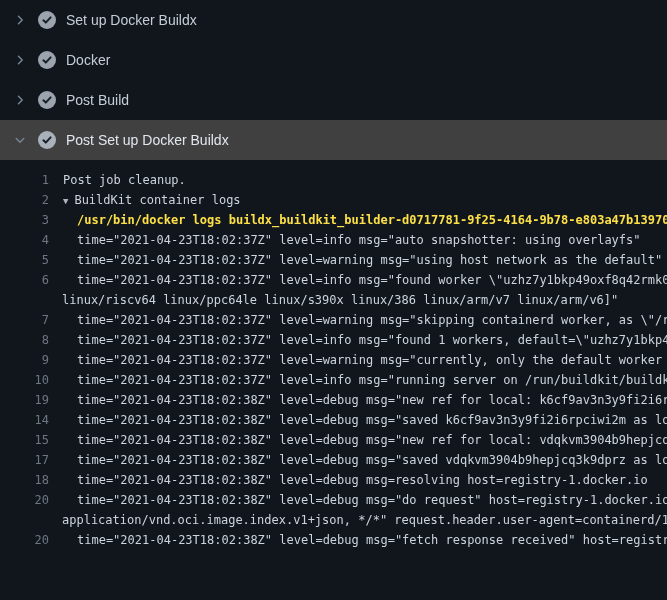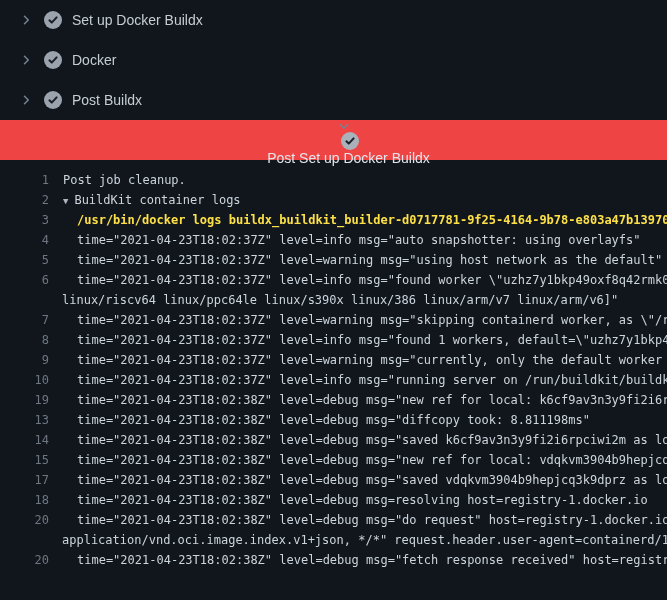--- a/index.html
+++ b/index.html
@@ -5,23 +5,23 @@
   html,body { margin:0; padding:0; background:#11161d; }
   .app {
     position:relative; width:667px; height:600px; overflow:hidden;
     background:#11161d; font-family:"Liberation Sans", sans-serif;
     color:#c6cdd5;
   }
   
   .steps { }
   .step {
     height:40px; display:flex; align-items:center;
-    padding-left:20px; cursor:pointer;
+    padding-left:14px; cursor:pointer;
   }
-  .step.active { background:#ef4444;flex-direction:column; }
+  .step.active { background:#404040; }
   .step.active .step-label { color:#e1e7ed; }
   .chevron { width:12px; height:12px; flex:none; display:flex; align-items:center; justify-content:center; }
   .chevron svg { display:block; }
   .step.active .chevron svg { transform:rotate(90deg); }
   .check { width:18px; height:18px; flex:none; margin-left:12px; }
   .check svg { display:block; }
   .step-label { margin-left:10px; font-size:14px; color:#c6cdd5; }
   
   .log {
     padding-top:10px;
@@ -79,21 +79,21 @@
         <svg width="12" height="12" viewBox="0 0 16 16">
             <path d="M6 3 L11 8 L6 13" stroke="#768390" stroke-width="2" fill="none" stroke-linecap="round" stroke-linejoin="round"></path>
           </svg>
       </span>
       <span class="check">
         <svg width="18" height="18" viewBox="0 0 16 16">
             <circle cx="8" cy="8" r="8" fill="#9ba3ad"></circle>
             <path d="M4.8 8.3 L6.9 10.3 L11.2 5.7" stroke="#1b2027" stroke-width="1.8" fill="none" stroke-linecap="round" stroke-linejoin="round"></path>
           </svg>
       </span>
-      <span class="step-label">Post Buildx</span>
+      <span class="step-label">Post Build</span>
     </div>
 
     <div class="step active">
       <span class="chevron">
         <svg width="12" height="12" viewBox="0 0 16 16">
             <path d="M6 3 L11 8 L6 13" stroke="#768390" stroke-width="2" fill="none" stroke-linecap="round" stroke-linejoin="round"></path>
           </svg>
       </span>
       <span class="check">
         <svg width="18" height="18" viewBox="0 0 16 16">
@@ -162,24 +162,20 @@
       <span class="ln">10</span>
       <span class="lt t1">time="2021-04-23T18:02:37Z" level=info msg="running server on /run/buildkit/buildkit</span>
     </div>
 
 
     <div class="log-row">
       <span class="ln">19</span>
       <span class="lt t1">time="2021-04-23T18:02:38Z" level=debug msg="new ref for local: k6cf9av3n3y9fi2i6rpc</span>
     </div>
 
-    <div class="log-row">
-      <span class="ln">13</span>
-      <span class="lt t1">time="2021-04-23T18:02:38Z" level=debug msg="diffcopy took: 8.811198ms"</span>
-    </div>
 
     <div class="log-row">
       <span class="ln">14</span>
       <span class="lt t1">time="2021-04-23T18:02:38Z" level=debug msg="saved k6cf9av3n3y9fi2i6rpciwi2m as loca</span>
     </div>
 
     <div class="log-row">
       <span class="ln">15</span>
       <span class="lt t1">time="2021-04-23T18:02:38Z" level=debug msg="new ref for local: vdqkvm3904b9hepjcq3k</span>
     </div>

